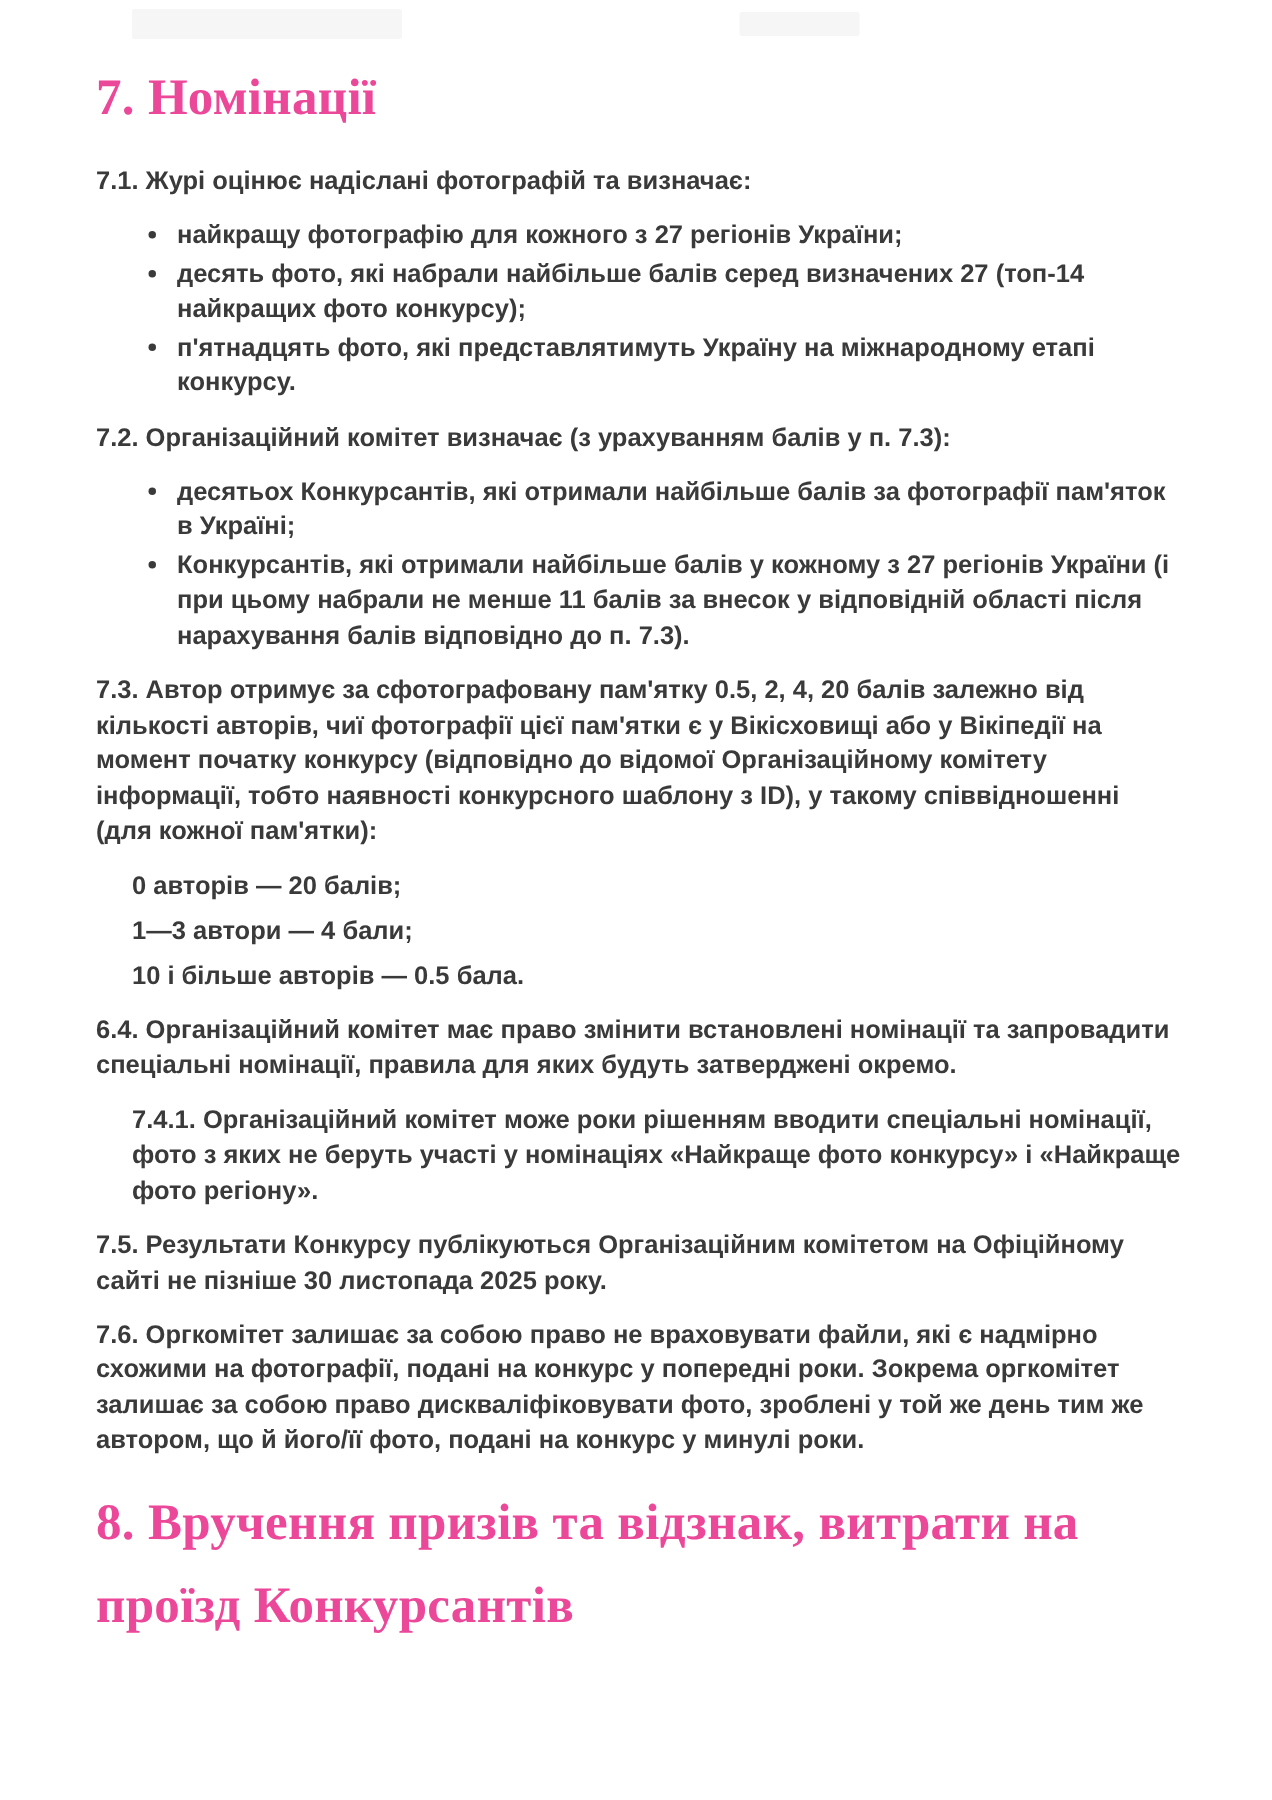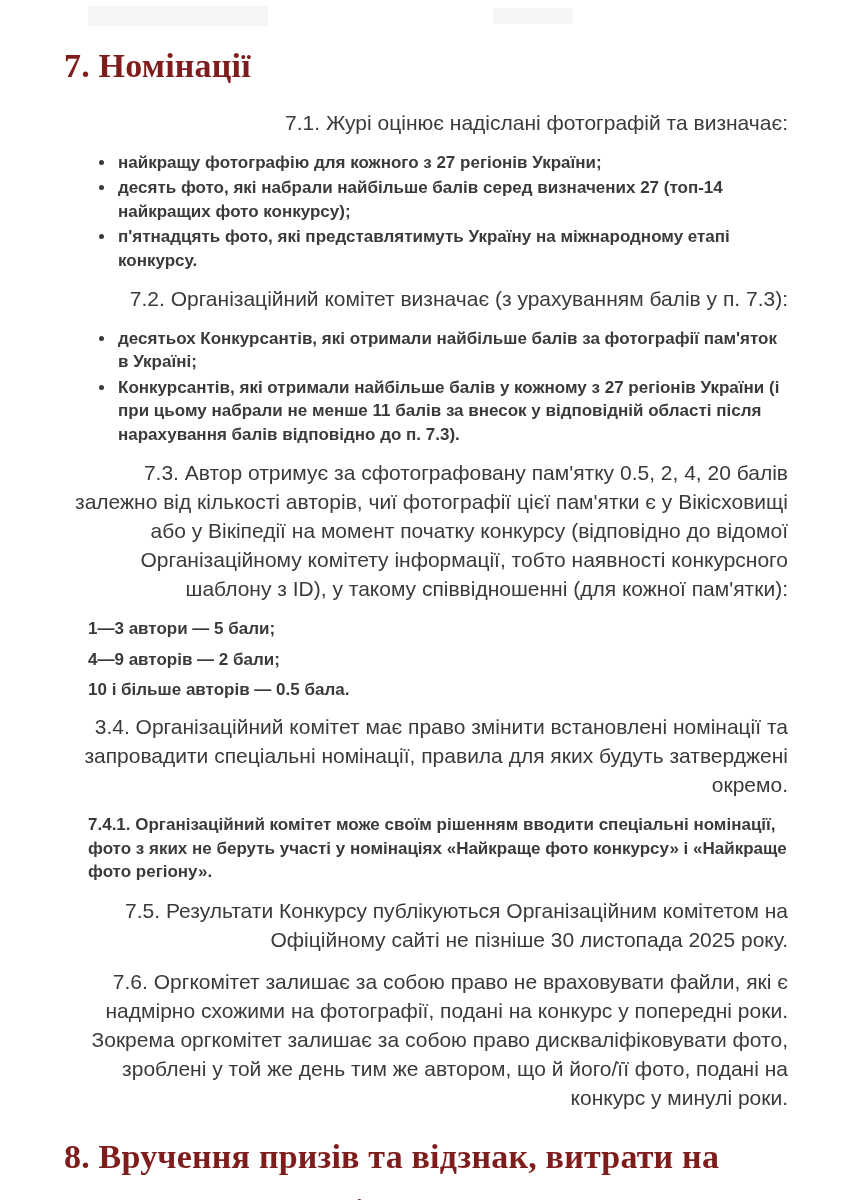--- a/index.html
+++ b/index.html
@@ -36,33 +36,32 @@
     border-radius: 2px;
   }
   .scan-artifacts .blob1 { left: 0; top: 2px; width: 180px; height: 20px; }
   .scan-artifacts .blob2 { left: 405px; top: 4px; width: 80px; height: 16px; }
 
   h1.doc-heading {
     font-family: "Liberation Serif", "DejaVu Serif", serif;
     font-weight: 700;
     font-size: 34px;
     line-height: 1.62;
-    color: #7f1d1d;
+    color: #ec4899;
     margin: 0 0 14px 0;
     letter-spacing: 0.2px;
   }
   h1.single { line-height: 1.2; margin-bottom: 22px; }
   h1.spaced { margin-top: 16px; margin-bottom: 18px; }
 
   p.body-par {
-    font-size: 21px;
-    font-weight: 400;
+    font-size: 17px;
+    font-weight: 700;
     line-height: 1.38;
     margin: 0 0 13px 0;
-    text-align: right;
   }
   ul.doc-list {
     margin: 0 0 13px 0;
     padding: 0 0 0 52px;
     list-style: disc;
   }
   ul.doc-list li {
     font-size: 17px;
     font-weight: 700;
     line-height: 1.38;
@@ -107,28 +106,28 @@
 
   <p class="body-par">7.2. Організаційний комітет визначає (з урахуванням балів у п. 7.3):</p>
 
   <ul class="doc-list">
     <li>десятьох Конкурсантів, які отримали найбільше балів за фотографії пам'яток в Україні;</li>
     <li>Конкурсантів, які отримали найбільше балів у кожному з 27 регіонів України (і при цьому набрали не менше 11 балів за внесок у відповідній області після нарахування балів відповідно до п. 7.3).</li>
   </ul>
 
   <p class="body-par">7.3. Автор отримує за сфотографовану пам'ятку 0.5, 2, 4, 20 балів залежно від кількості авторів, чиї фотографії цієї пам'ятки є у Вікісховищі або у Вікіпедії на момент початку конкурсу (відповідно до відомої Організаційному комітету інформації, тобто наявності конкурсного шаблону з ID), у такому співвідношенні (для кожної пам'ятки):</p>
 
-  <p class="score-line">1—3 автори — 5 бали;</p>
-  <p class="score-line">4—9 авторів — 2 бали;</p>
+  <p class="score-line">0 авторів — 20 балів;</p>
+  <p class="score-line">1—3 автори — 4 бали;</p>
   <p class="score-line score-last">10 і більше авторів — 0.5 бала.</p>
 
 
-  <p class="body-par">3.4. Організаційний комітет має право змінити встановлені номінації та запровадити спеціальні номінації, правила для яких будуть затверджені окремо.</p>
+  <p class="body-par">6.4. Організаційний комітет має право змінити встановлені номінації та запровадити спеціальні номінації, правила для яких будуть затверджені окремо.</p>
 
-  <p class="sub-par">7.4.1. Організаційний комітет може своїм рішенням вводити спеціальні номінації, фото з яких не беруть участі у номінаціях «Найкраще фото конкурсу» і «Найкраще фото регіону».</p>
+  <p class="sub-par">7.4.1. Організаційний комітет може роки рішенням вводити спеціальні номінації, фото з яких не беруть участі у номінаціях «Найкраще фото конкурсу» і «Найкраще фото регіону».</p>
 
 
   <p class="body-par">7.5. Результати Конкурсу публікуються Організаційним комітетом на Офіційному сайті не пізніше 30 листопада 2025 року.</p>
 
   <p class="body-par">7.6. Оргкомітет залишає за собою право не враховувати файли, які є надмірно схожими на фотографії, подані на конкурс у попередні роки. Зокрема оргкомітет залишає за собою право дискваліфіковувати фото, зроблені у той же день тим же автором, що й його/її фото, подані на конкурс у минулі роки.</p>
 
   <h1 class="doc-heading spaced">8. Вручення призів та відзнак, витрати на проїзд Конкурсантів</h1>
 
 </div>
 

